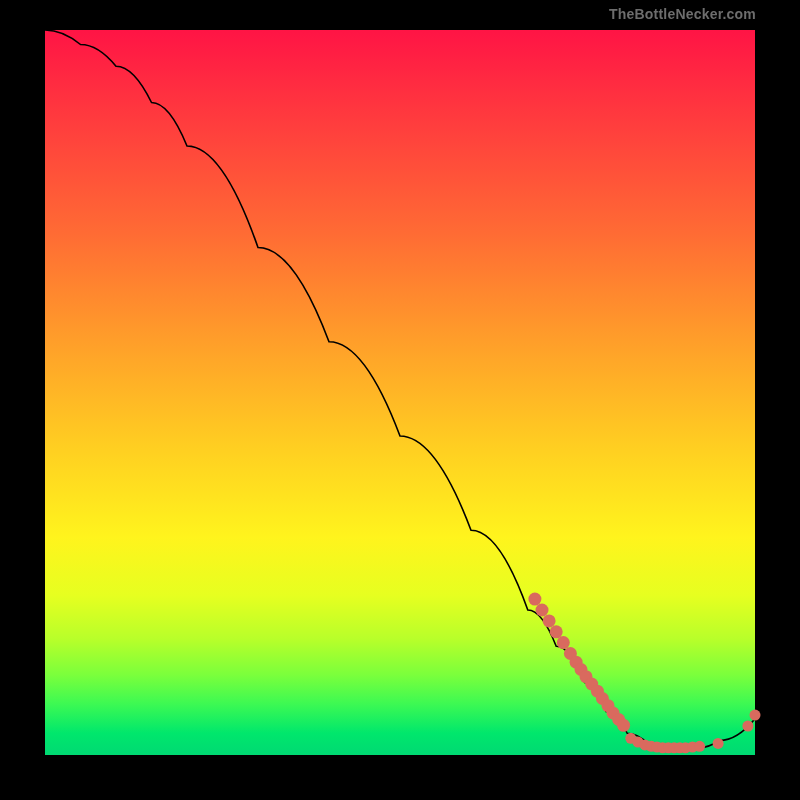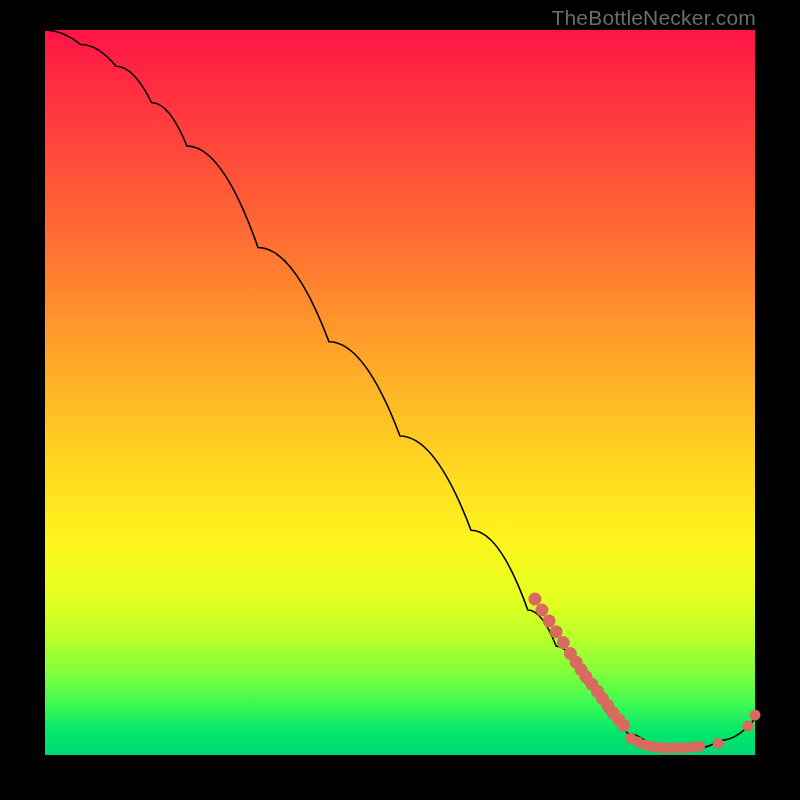--- a/index.html
+++ b/index.html
@@ -38,22 +38,22 @@
       #3cf953 93%,
       #00e76c 97%,
       #00d973 100%
     );
   }
   .watermark {
     position: absolute;
     top: 6px;
     right: 44px;
     color: #6d6d6d;
-    font-size: 21px;
-    font-weight: 400;
+    font-size: 14px;
+    font-weight: 700;
     letter-spacing: 0.2px;
     user-select: none;
   }
   svg.curve {
     position: absolute;
     left: 0;
     top: 0;
     width: 710px;
     height: 725px;
     overflow: visible;

